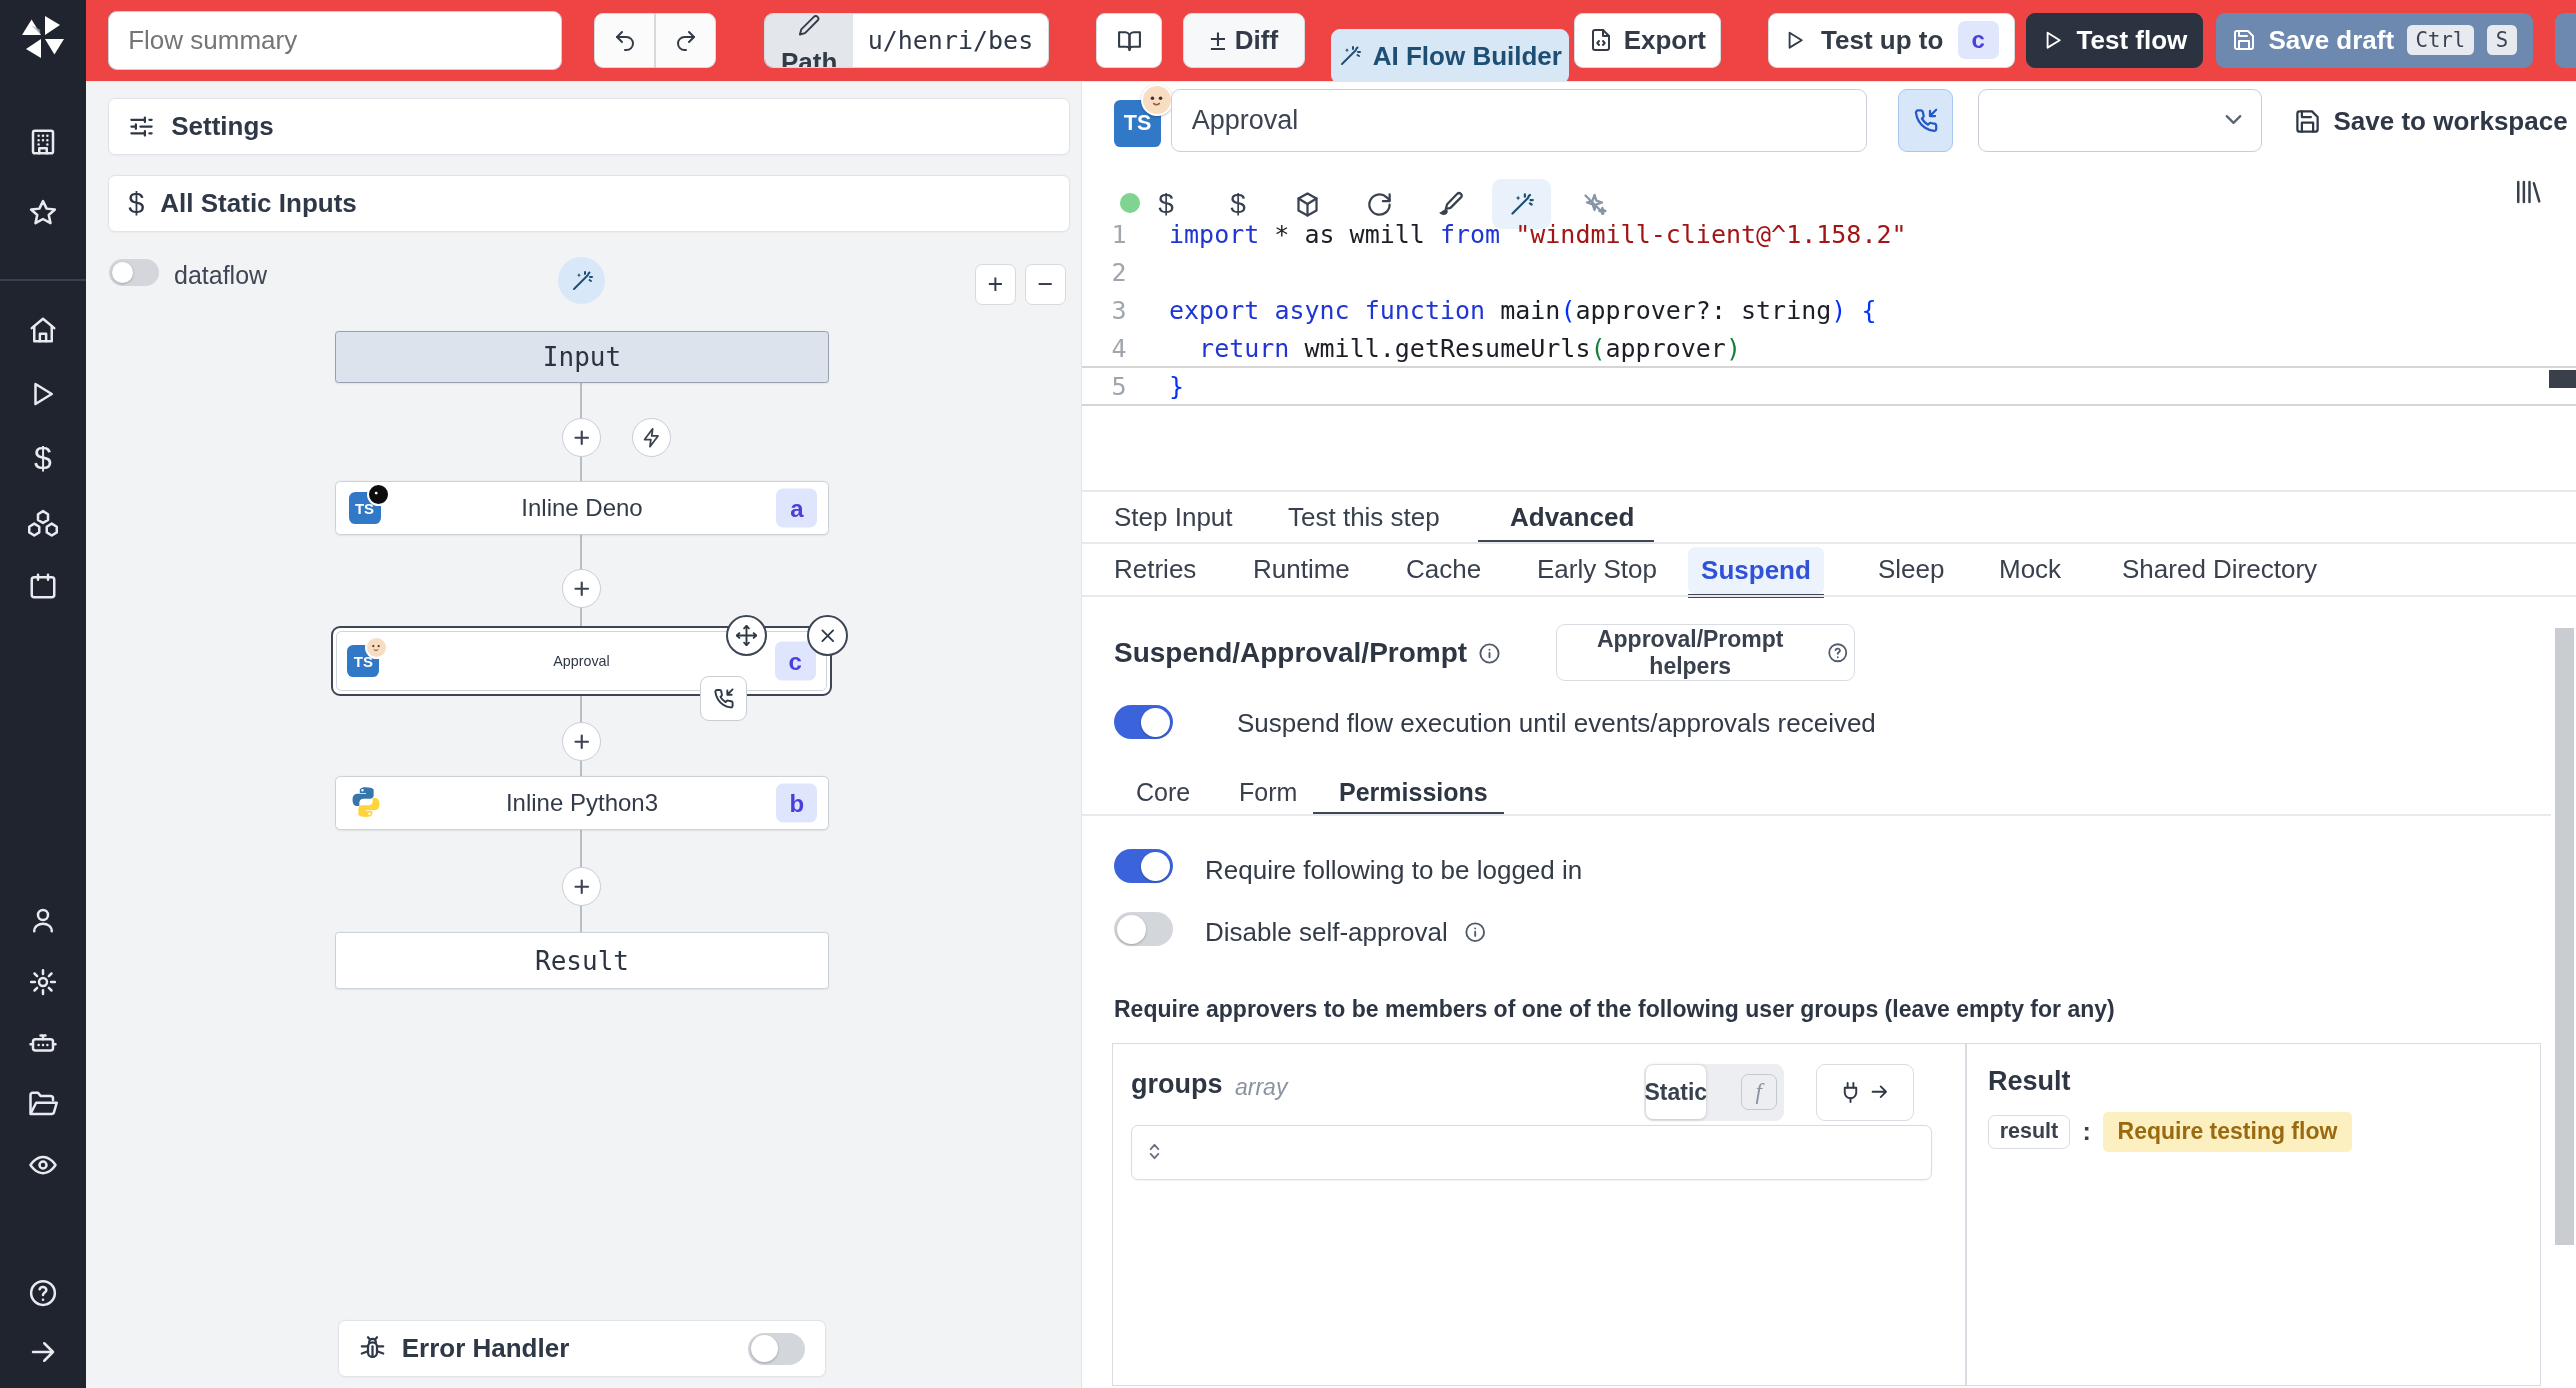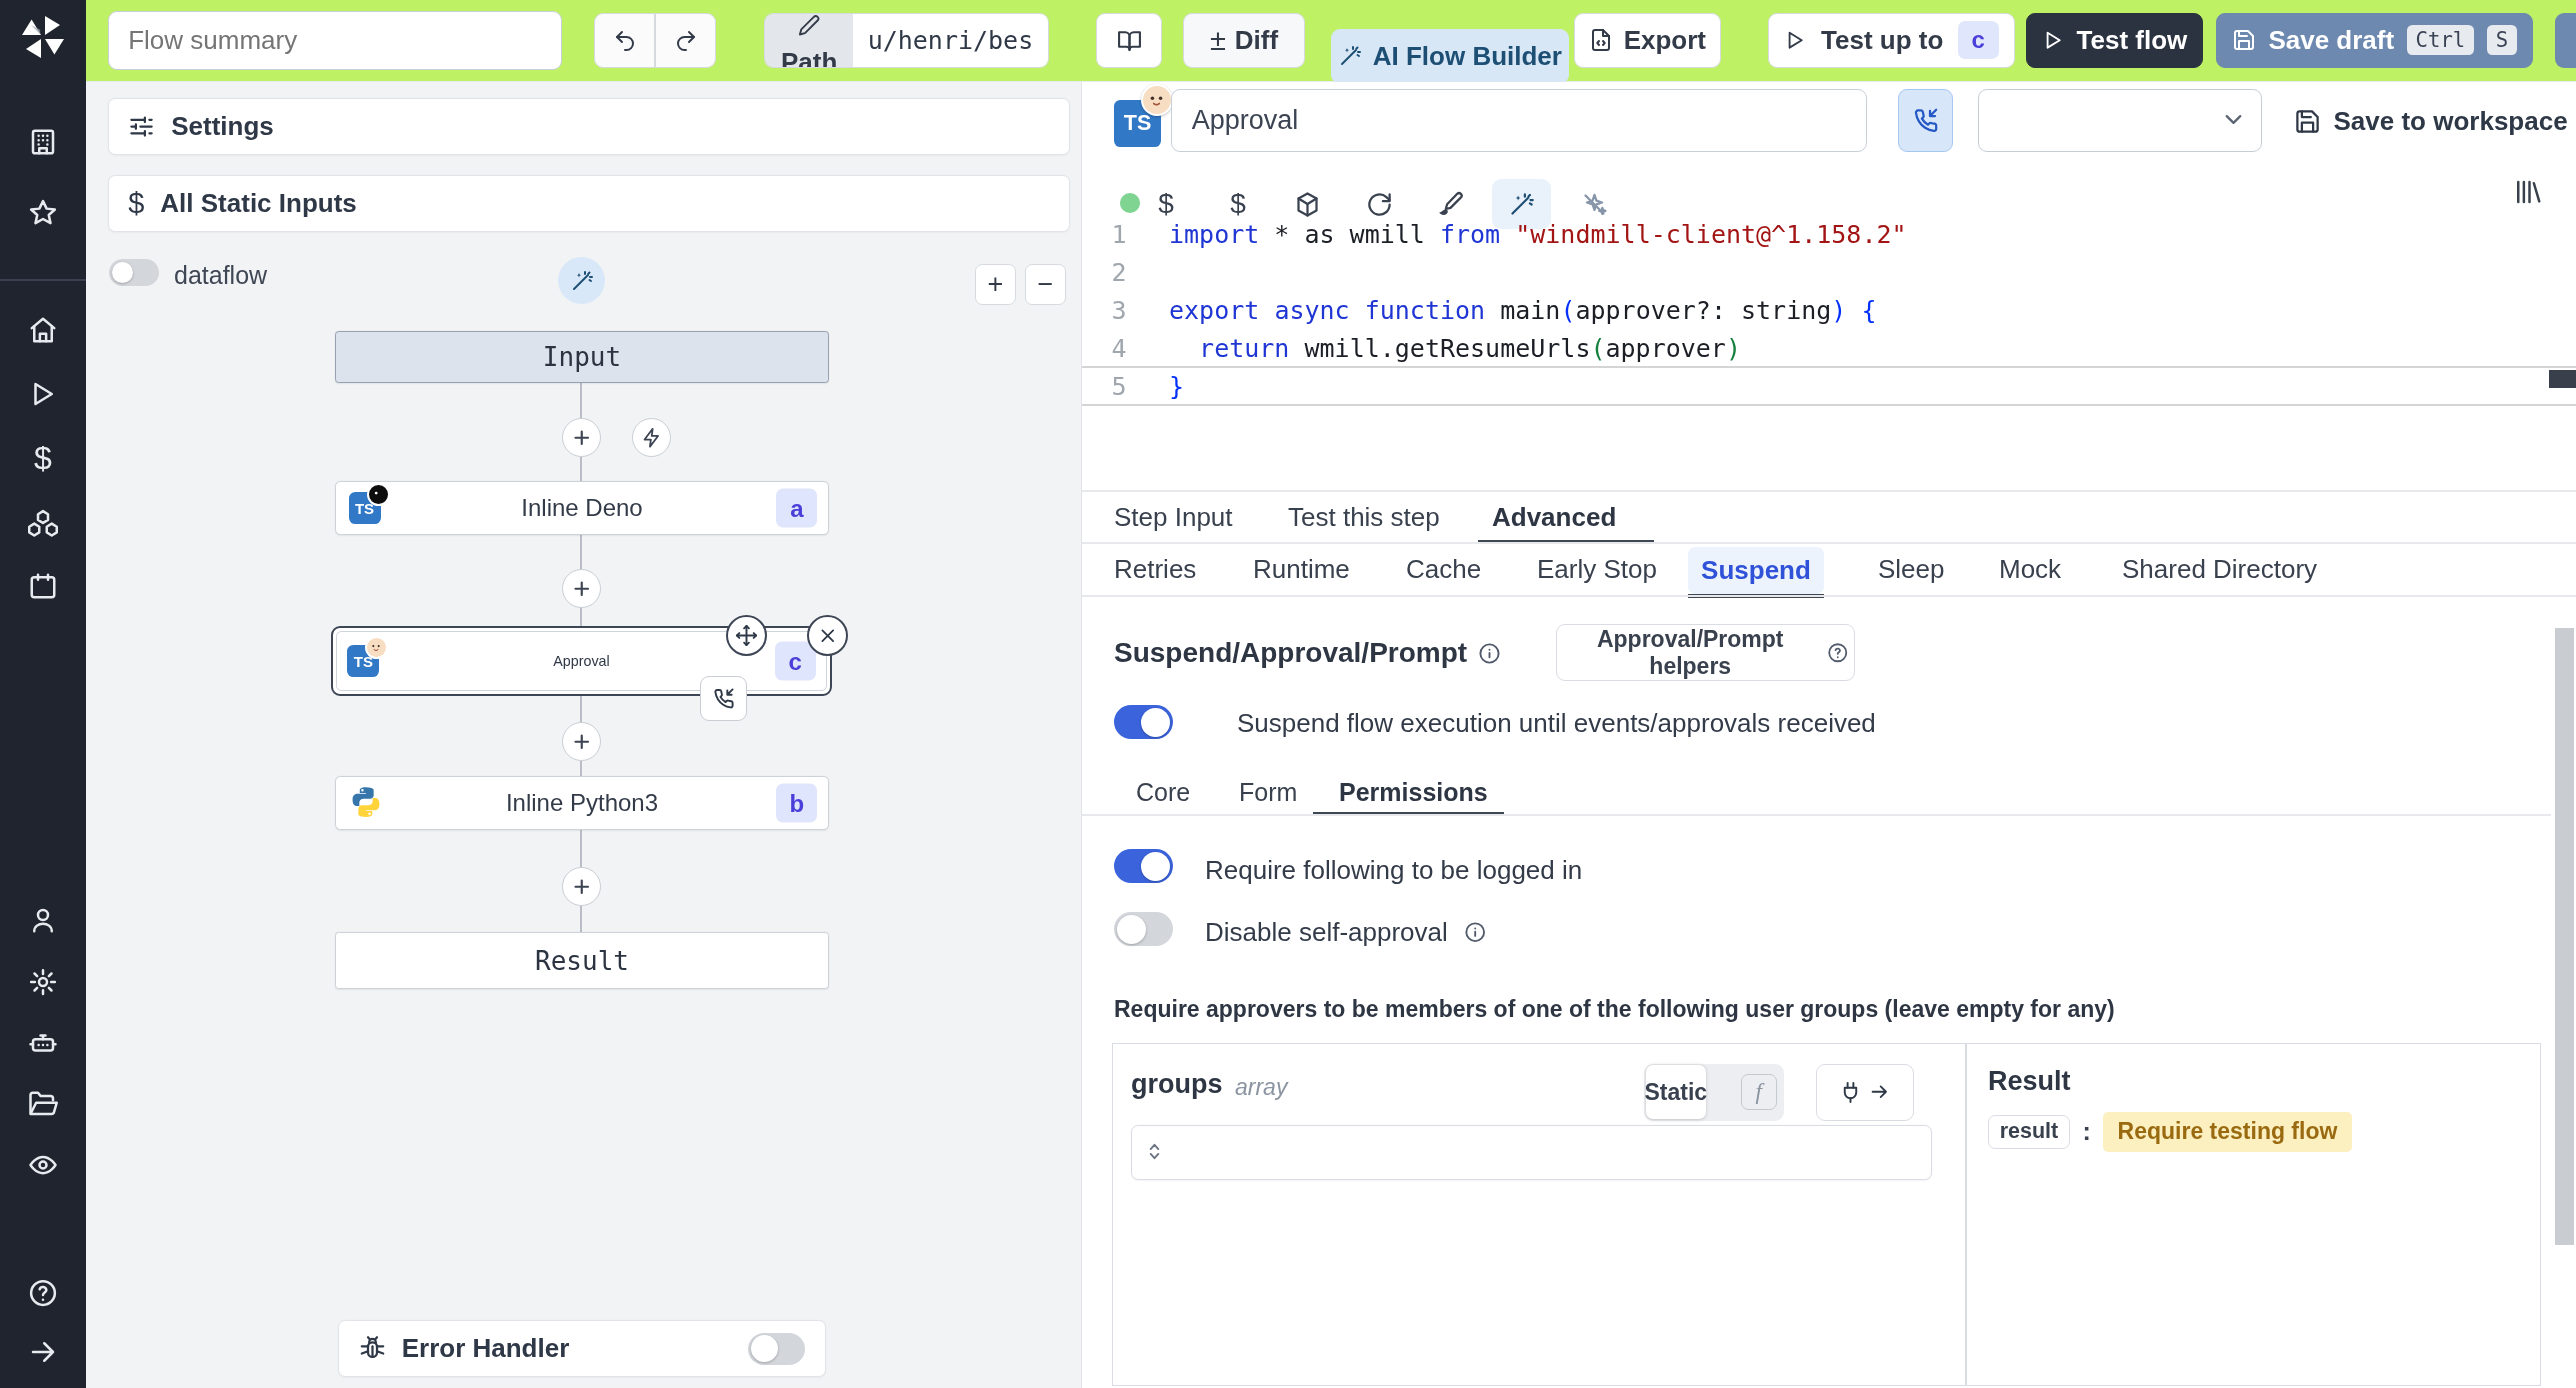--- a/index.html
+++ b/index.html
@@ -8,21 +8,21 @@
   svg.ic{display:block;stroke:currentColor;fill:none;stroke-width:2;stroke-linecap:round;stroke-linejoin:round;}
 
   
   .sidebar{position:relative;width:86px;height:1388px;background:#20242e;flex:0 0 86px;}
   .sb-it{position:absolute;left:50%;transform:translateX(-50%);width:36px;height:36px;display:flex;align-items:center;justify-content:center;color:#e7eaee;}
   .sb-div{position:absolute;left:0;right:0;top:279px;height:1.8px;background:#3a4050;}
   .sb-logo{position:absolute;left:50%;transform:translateX(-50%);top:12.5px;width:48px;height:48px;color:#fff;}
 
   
   .main{flex:1;display:flex;flex-direction:column;}
-  .topbar{position:relative;height:81px;background:#bef264;border-bottom:1.8px solid #e8eaed;flex:0 0 81px;}
+  .topbar{position:relative;height:81px;background:#ef4444;border-bottom:1.8px solid #e8eaed;flex:0 0 81px;}
   .tb-btn{position:absolute;top:12.5px;height:55px;display:flex;align-items:center;justify-content:center;gap:10.7px;
           background:#fff;border:1.8px solid #d6dade;border-radius:9px;font-size:26px;font-weight:600;color:#333b49;box-sizing:border-box;}
   .inp{box-sizing:border-box;border:1.8px solid #c9cfd8;border-radius:9px;font-size:26px;color:#3c4454;padding:0 19.7px;background:#fff;font-family:"Liberation Sans",sans-serif;}
   .kbd{font-family:"DejaVu Sans Mono",monospace;font-size:20.6px;background:#e7eaee;color:#3b4456;border-radius:5.4px;padding:2.7px 9px;font-weight:400;}
 
   
   .content{display:flex;height:1306px;}
   .flow-panel{position:relative;width:996px;flex:0 0 996px;background:#f2f3f5;border-right:1.8px solid #e2e4e8;box-sizing:border-box;}
   .card{position:absolute;left:21.5px;width:962px;height:57px;background:#fff;border:1.8px solid #e0e3e8;border-radius:7.2px;
         display:flex;align-items:center;gap:16px;padding:0 19.7px;box-sizing:border-box;font-size:26px;font-weight:700;color:#2f3847;box-shadow:0 0.9px 1.8px rgba(0,0,0,.04);}
@@ -494,21 +494,21 @@
             <div class="cl mono"><span class="ln">4</span><span class="ct"><span class="tok-df">  </span><span class="tok-kw">return</span><span class="tok-df"> wmill.getResumeUrls</span><span class="tok-pg">(</span><span class="tok-df">approver</span><span class="tok-pg">)</span></span></div>
             <div class="cl mono"><span class="ln">5</span><span class="ct"><span class="tok-pb">}</span></span></div>
           </div>
         <div style="position:absolute;left:0;right:0;top:284px;height:1.8px;background:#d5d5d5;"></div>
         <div style="position:absolute;left:0;right:0;top:322px;height:1.8px;background:#d5d5d5;"></div>
         <div style="position:absolute;right:0;top:288px;width:27px;height:18px;background:#39404c;"></div>
 
         <div class="hline" style="top:408px;"></div>
         <span class="tab" style="left:32px;top:420px;">Step Input</span>
         <span class="tab" style="left:206px;top:420px;">Test this step</span>
-        <span class="tab" style="left:410px;top:420px;font-weight:600;color:#2e3644;">Advanced</span>
+        <span class="tab" style="left:428px;top:420px;font-weight:600;color:#2e3644;">Advanced</span>
         <div class="underl" style="left:396px;top:458px;width:176px;"></div>
         <div class="hline" style="top:460px;"></div>
 
         <span class="tab" style="left:32px;top:472px;">Retries</span>
         <span class="tab" style="left:171px;top:472px;">Runtime</span>
         <span class="tab" style="left:324px;top:472px;">Cache</span>
         <span class="tab" style="left:455px;top:472px;">Early Stop</span>
         <span class="tab" style="left:606px;top:465px;width:136px;height:47px;background:#edf3fc;border-radius:7.2px;color:#3052d8;font-weight:600;display:flex;align-items:center;justify-content:center;">Suspend</span>
         <span class="tab" style="left:796px;top:472px;">Sleep</span>
         <span class="tab" style="left:917px;top:472px;">Mock</span>

